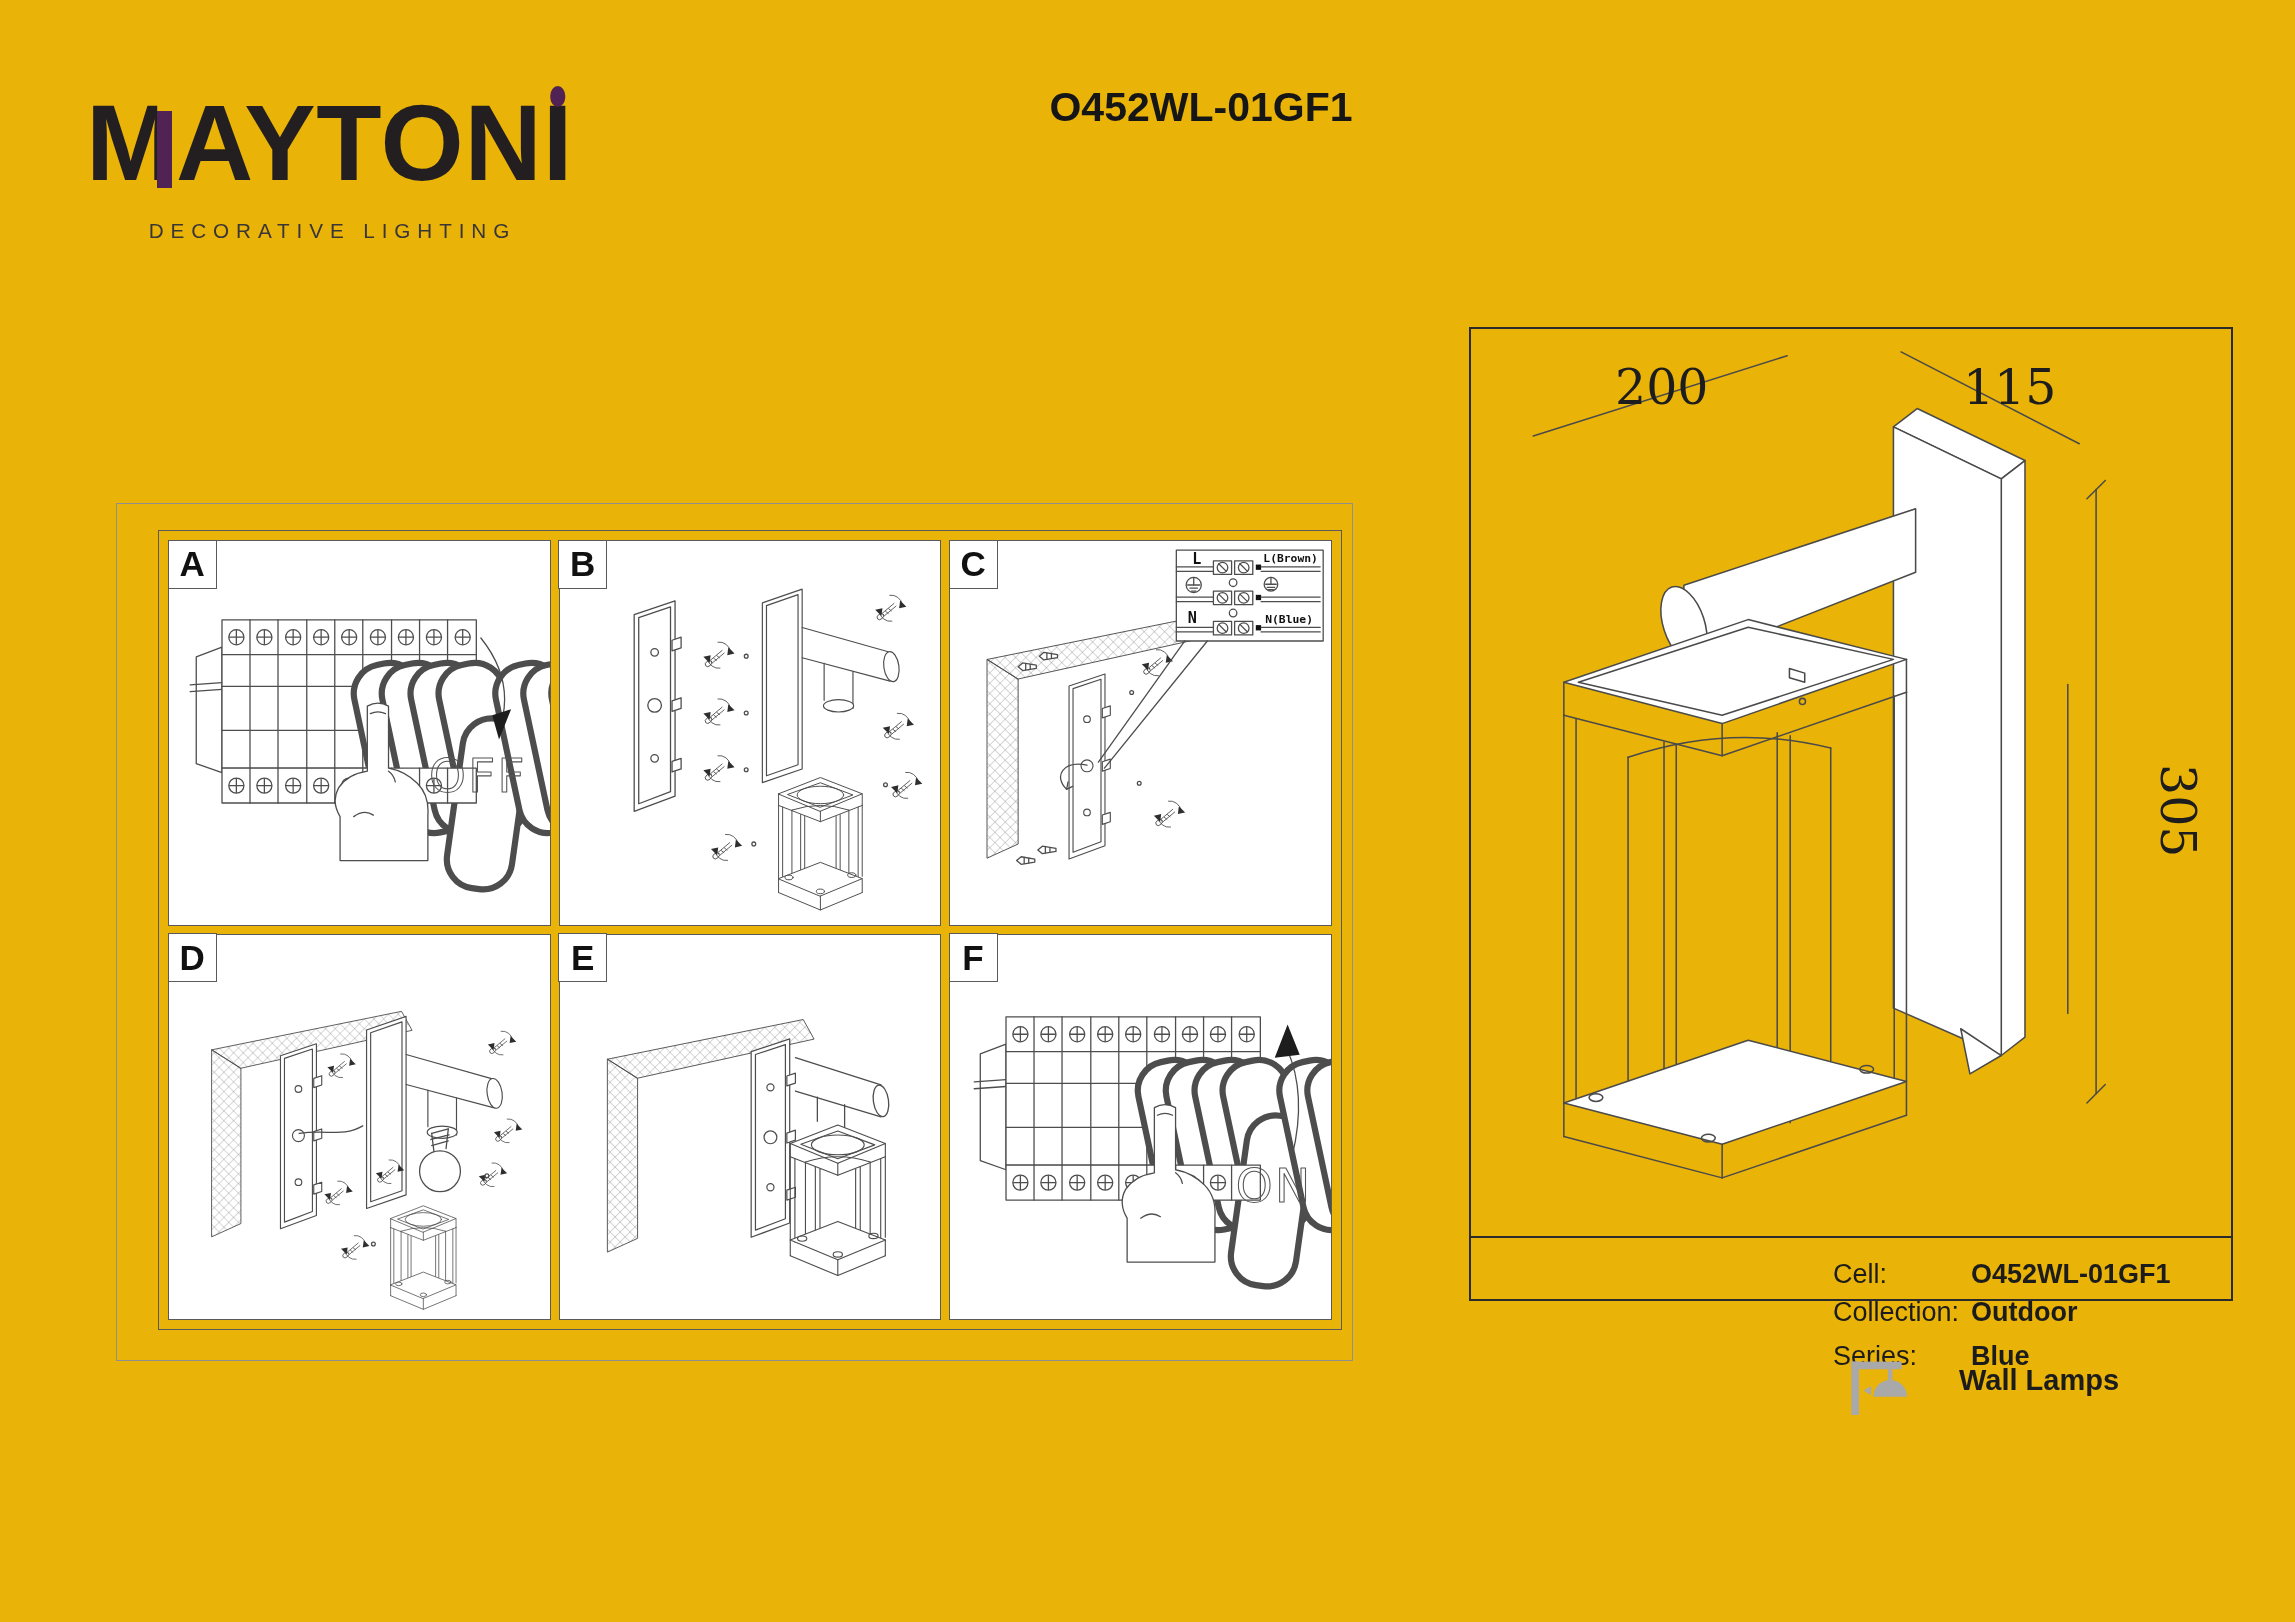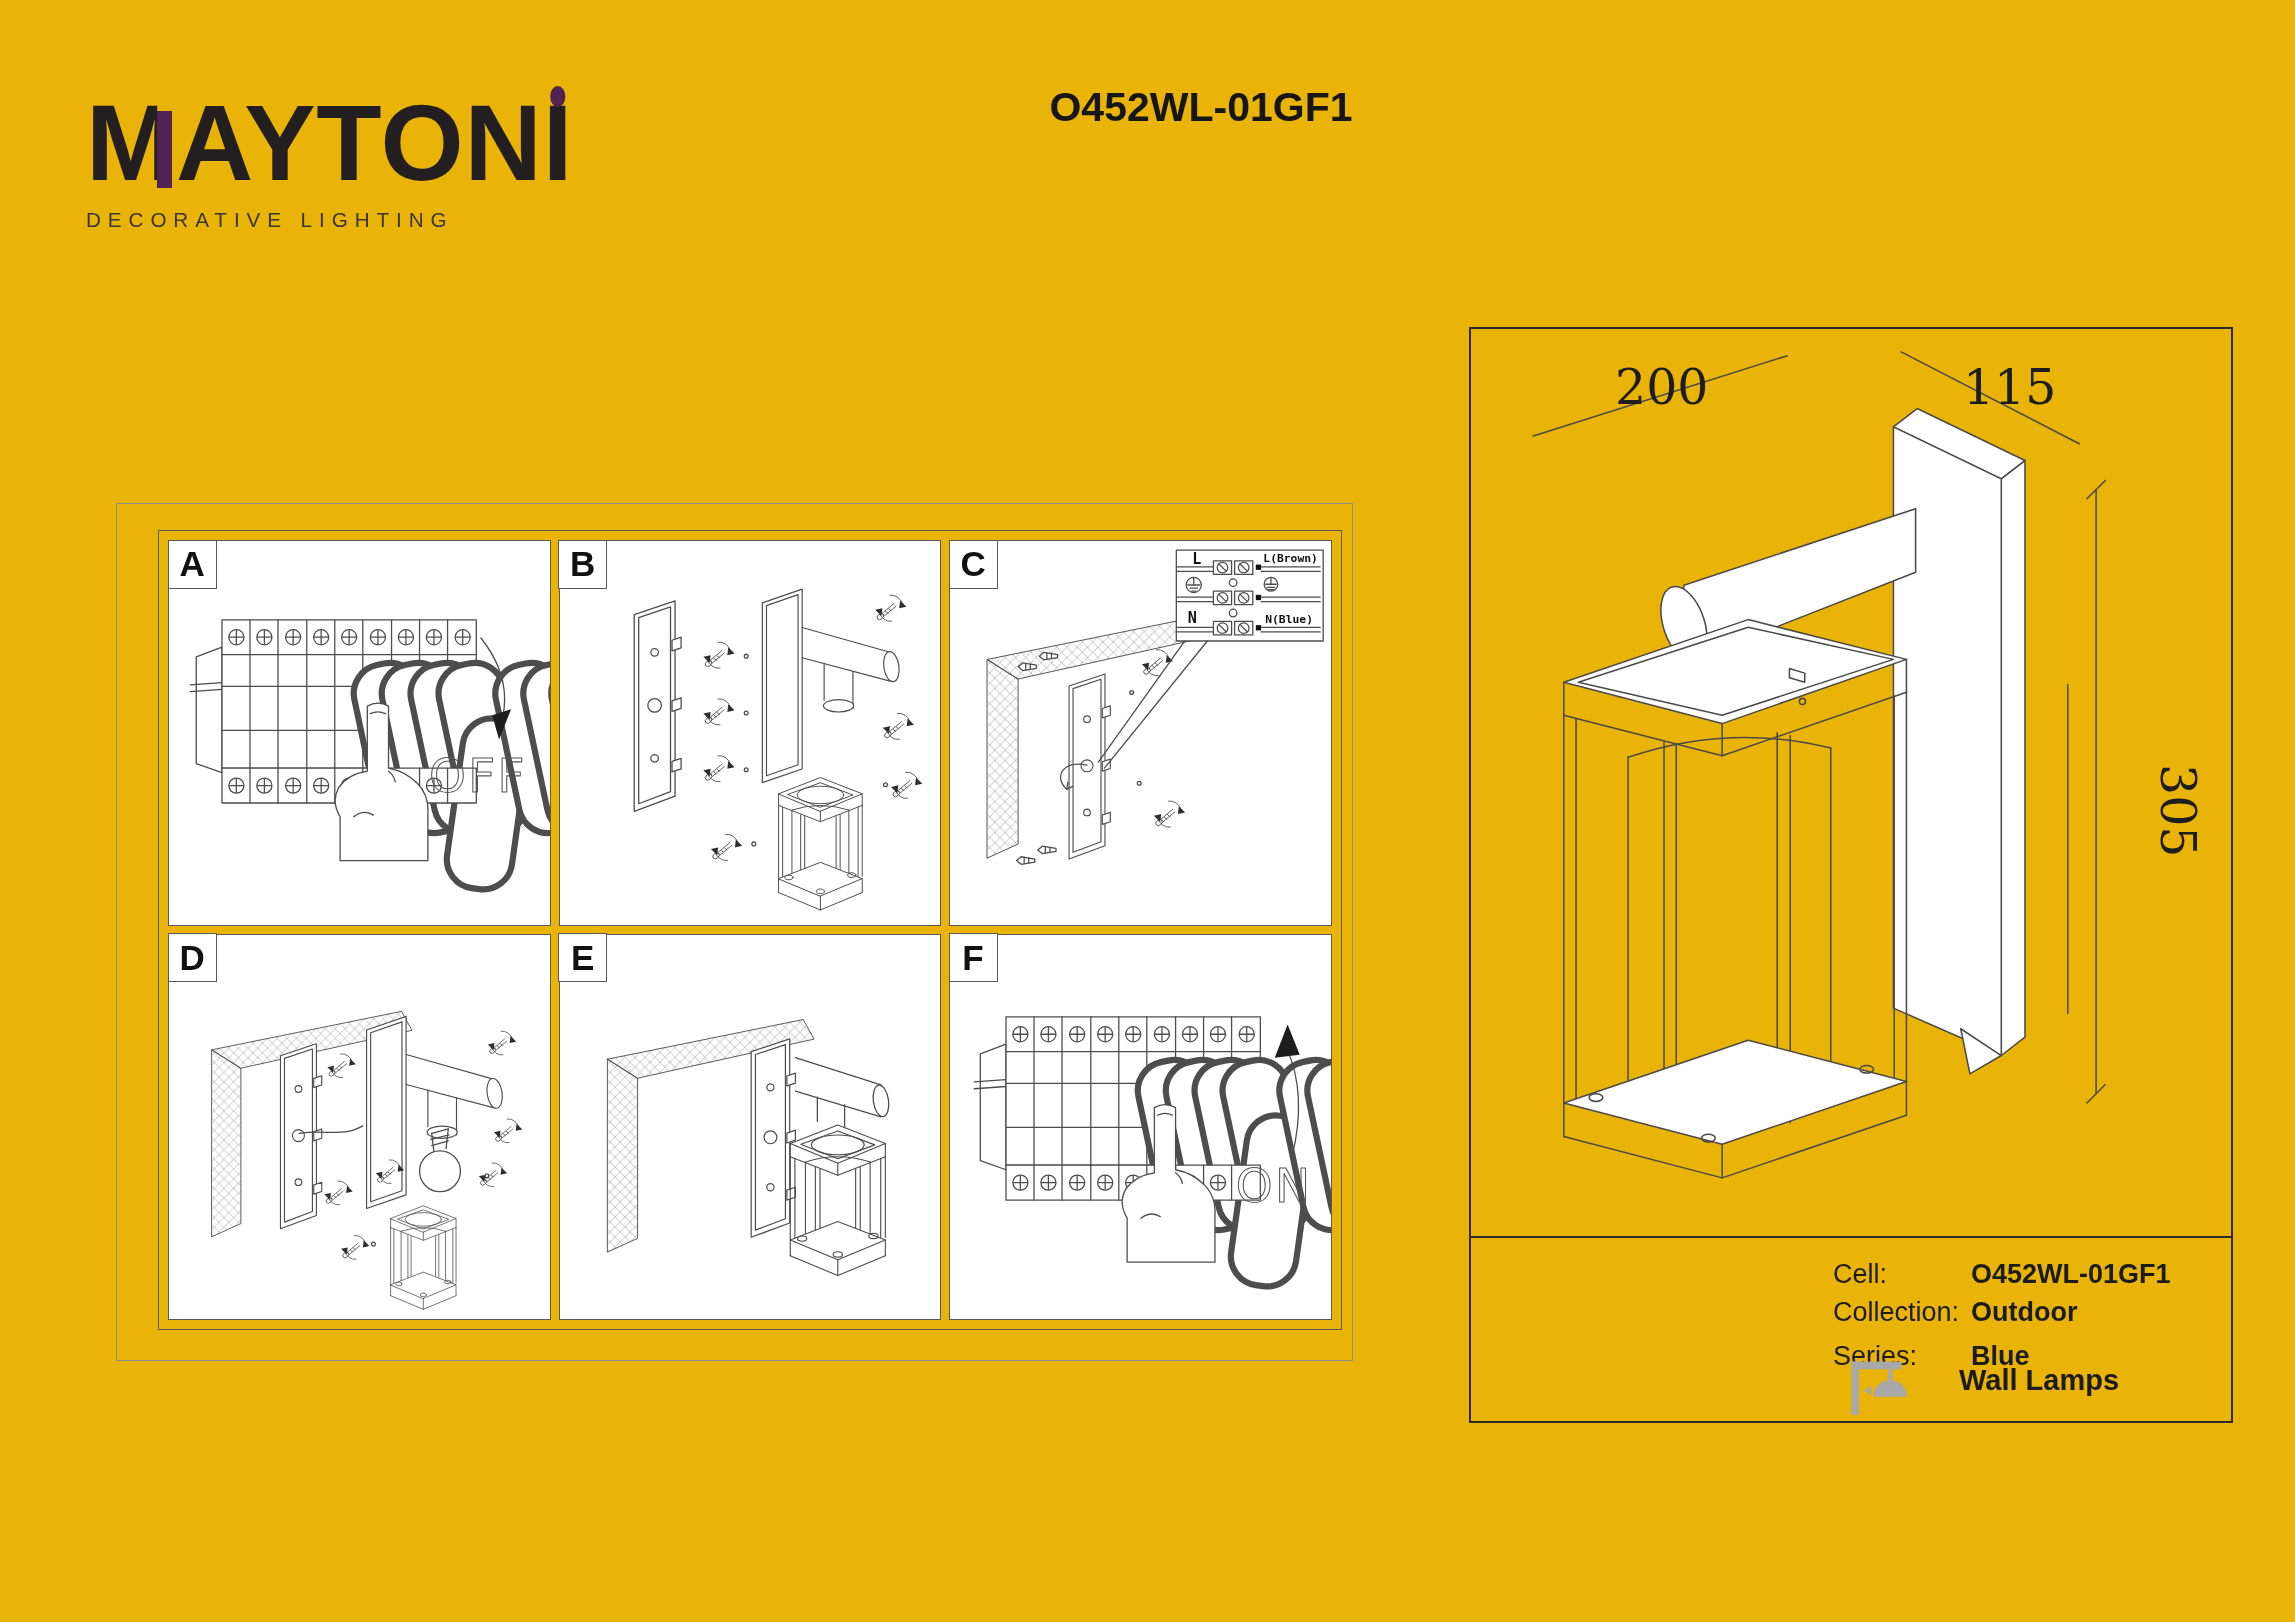--- a/index.html
+++ b/index.html
@@ -16,42 +16,42 @@
   
   .logo-wrap{position:absolute;left:86px;top:90px;width:496px}
   .logo-word{font-family:"Liberation Sans",sans-serif;font-weight:700;font-size:107px;
              line-height:1;color:var(--ink);letter-spacing:0.8px;white-space:nowrap}
   .logo-m{display:inline-block;position:relative}
   .logo-m .base{display:inline-block;clip-path:inset(0 0.175em 0 0)}
   .logo-m .bar{position:absolute;right:0.035em;top:0.195em;width:0.145em;height:0.72em;background:var(--purple)}
   .logo-i{display:inline-block;position:relative}
   .logo-i .dot{position:absolute;left:50%;transform:translateX(-50%);top:-0.035em;
                width:0.145em;height:0.19em;border-radius:50%;background:var(--purple)}
-  .logo-tagline{margin-top:11px;text-align:left;font-size:20.7px;letter-spacing:6.9px;
+  .logo-tagline{margin-top:22px;text-align:center;font-size:20.7px;letter-spacing:6.9px;
                 font-weight:500;color:#3a3637;padding-right:3.1px}
 
   
   .title-block{position:absolute;left:895px;top:73px;width:612px;text-align:center}
   .title-main{font-size:67px;font-weight:700;color:#161616}
   .title-model{font-size:41px;font-weight:700;color:#161616;margin-top:10.7px}
 
   
   .outer-box{position:absolute;left:116px;top:503px;width:1237px;height:858px;border:1.5px solid #8f8f8f}
   .grid-box{position:absolute;left:41px;top:26px;width:1184px;height:800px;border:1.5px solid #5a5a5a;
             display:grid;grid-template-columns:repeat(3,1fr);grid-template-rows:repeat(2,1fr);
             gap:7.7px;padding:9.2px}
   .cell{position:relative;border:1.5px solid #5a5a5a;background:#fff}
   .plabel{position:absolute;top:-1.5px;left:-1.5px;width:49px;height:49px;border:1.5px solid #5a5a5a;
           background:#fff;display:flex;align-items:center;justify-content:center;
           font-size:35px;font-weight:700;color:#111;z-index:3}
   svg.art{position:absolute;inset:0;width:100%;height:100%;
           fill:none;stroke:var(--line);stroke-width:1.7;stroke-linecap:round;stroke-linejoin:round}
 
   
-  .right-box{position:absolute;left:1469px;top:327px;width:764px;height:1096px;border:2.3px solid #2b2b2b}
+  .right-box{position:absolute;left:1469px;top:327px;width:764px;height:974px;border:2.3px solid #2b2b2b}
   svg.dim{position:absolute;left:0;top:0;width:760px;height:907px;
           fill:none;stroke:#4a4a4a;stroke-width:2;stroke-linecap:round;stroke-linejoin:round}
   .dim-num{font-family:"DejaVu Serif",serif;font-size:64px;fill:#1d1d1d;stroke:none}
   .spec{position:absolute;left:0;right:0;top:907px;bottom:0;border-top:2.3px solid #2b2b2b}
   .spec-left{position:absolute;left:0;top:0;bottom:0;width:327px;border-right:2.3px solid #2b2b2b}
   .bulb-svg{position:absolute;left:118px;top:44px;width:92px;height:150px;
             fill:none;stroke:#1a1a1a;stroke-width:7;stroke-linejoin:miter}
   .bulb-caption{position:absolute;left:0;top:205px;width:100%;text-align:center;
                 font-size:28px;font-weight:700;color:#111}
   .spec-right{position:absolute;left:330px;top:0;right:0;bottom:0}

